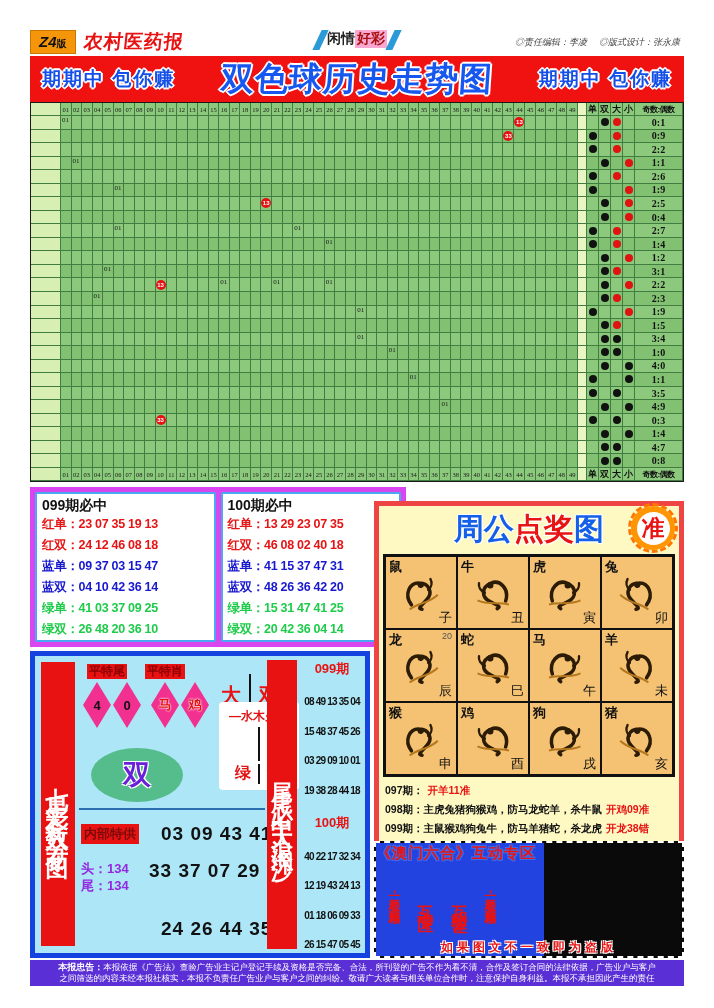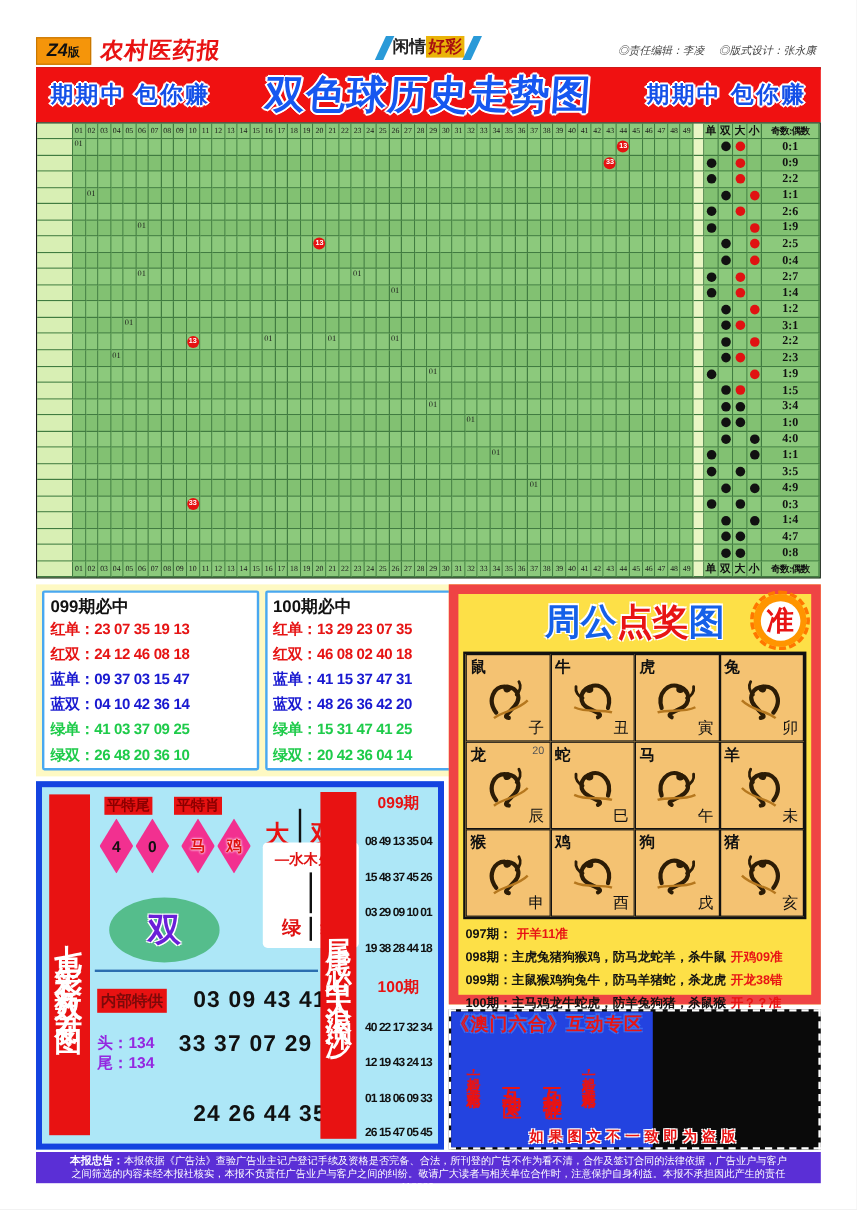--- a/index.html
+++ b/index.html
@@ -13,21 +13,21 @@
   .z4box{background:#f5950a;color:#111;font-weight:bold;font-style:italic;
          font-size:15px;padding:2px 8px;margin-right:8px;border:1px solid #c97700;}
   .z4box small{font-size:10px;font-style:normal;}
   .papername{color:#e81212;font-weight:bold;font-size:19px;font-family:"Liberation Serif",serif;
              transform:skewX(-6deg);letter-spacing:1px;}
   .masthead{position:absolute;left:50%;top:2px;transform:translateX(-50%);
             display:flex;align-items:flex-start;height:24px;}
   .slash{width:7px;height:20px;background:#2a9ad8;transform:skewX(-25deg);margin:0 3px;}
   .mast-a{font-family:"Liberation Serif",serif;font-weight:bold;font-size:14px;color:#222;}
   .mast-b{font-family:Liberation Sans, sans-serif;font-weight:bold;font-size:14px;color:#a81010;
-          background:#eab308;padding:0 2px;}
+          background:#f9a8d4;padding:0 2px;}
   .hdr-right{margin-left:auto;font-size:9px;color:#444;display:flex;gap:12px;padding-right:4px;font-style:italic;}
 
   
   .banner{left:30px;top:56px;width:654px;height:46px;background:#f01111;
           display:flex;align-items:center;justify-content:space-between;padding:0 12px;box-sizing:border-box;}
   .ow{ text-shadow:-1px -1px 0 #fff,1px -1px 0 #fff,-1px 1px 0 #fff,1px 1px 0 #fff,
         0 -2px 0 #fff,0 2px 0 #fff,-2px 0 0 #fff,2px 0 0 #fff;}
   .banner-side{color:#1450e8;font-size:19px;font-weight:bold;letter-spacing:2px;}
   .banner-title{color:#1657f0;font-size:33px;font-weight:bold;letter-spacing:1px;transform:skewX(-4deg);}
 
@@ -43,30 +43,30 @@
   .th-num{font-size:6.5px;color:#1a1a1a;background:#8cc97c;font-family:"Liberation Serif",serif;}
   .th-sd{font-size:9px;font-weight:bold;color:#111;background:#8cc97c;}
   .th-ratio{font-size:8px;font-weight:bold;color:#111;background:#8cc97c;letter-spacing:-0.5px;}
   .ratio{font-size:10px;font-weight:bold;color:#111;font-family:"Liberation Serif",serif;}
   .mk01{font-size:7px;color:#1a1a1a;font-family:"Liberation Serif",serif;position:absolute;left:1px;top:0;}
   .mkred{width:10px;height:10px;background:#e61212;border-radius:50%;color:#fff;font-size:6px;
          line-height:10px;font-weight:bold;text-align:center;display:block;z-index:2;}
   .dot{width:8px;height:8px;border-radius:50%;display:block;}
 
   
-  .midblue{left:30px;top:487px;width:376px;height:160px;background:#fef9c3;
+  .midblue{left:30px;top:487px;width:376px;height:160px;background:#d946ef;
            display:flex;gap:5px;padding:5px;box-sizing:border-box;}
   .pickpanel{flex:1;background:#fff;border:2px solid #49a8f0;border-radius:2px;padding:2px 5px;box-sizing:border-box;}
   .picktitle{font-size:14px;font-weight:bold;color:#111;line-height:18px;}
   .pickrow{font-size:12.5px;font-weight:bold;line-height:21px;white-space:nowrap;letter-spacing:-0.3px;}
   .pr-red{color:#e61414;} .pr-blue{color:#1818d0;} .pr-green{color:#1ecb4a;}
 
   
-  .zhou{left:374px;top:487px;width:310px;height:350px;background:#fde047;
-        border:8px solid #ef4444;box-sizing:border-box;}
+  .zhou{left:374px;top:501px;width:310px;height:350px;background:#fef9c3;
+        border:5px solid #ef4444;box-sizing:border-box;}
   .zhou-titlerow{position:relative;height:46px;display:flex;align-items:center;justify-content:center;}
   .zhou-title span{font-size:30px;font-weight:bold;font-family:"Liberation Serif",serif;
         text-shadow:-1px -1px 0 #fff,1px -1px 0 #fff,-1px 1px 0 #fff,1px 1px 0 #fff;}
   .zbadge{position:absolute;right:4px;top:0px;width:44px;height:44px;border-radius:50%;
           background:#ff9500;outline:3px dashed #ff7700;display:flex;align-items:center;justify-content:center;}
   .zbadge b{background:#fff;border-radius:50%;width:33px;height:33px;color:#e81414;font-size:23px;
             display:flex;align-items:center;justify-content:center;font-family:"Liberation Serif",serif;}
   .zgrid{margin:2px 4px;display:grid;grid-template-columns:repeat(4,1fr);grid-template-rows:repeat(3,73px);
          border:2px solid #111;}
   .zcell{background:#f4c272;border:1px solid #111;position:relative;overflow:hidden;}

